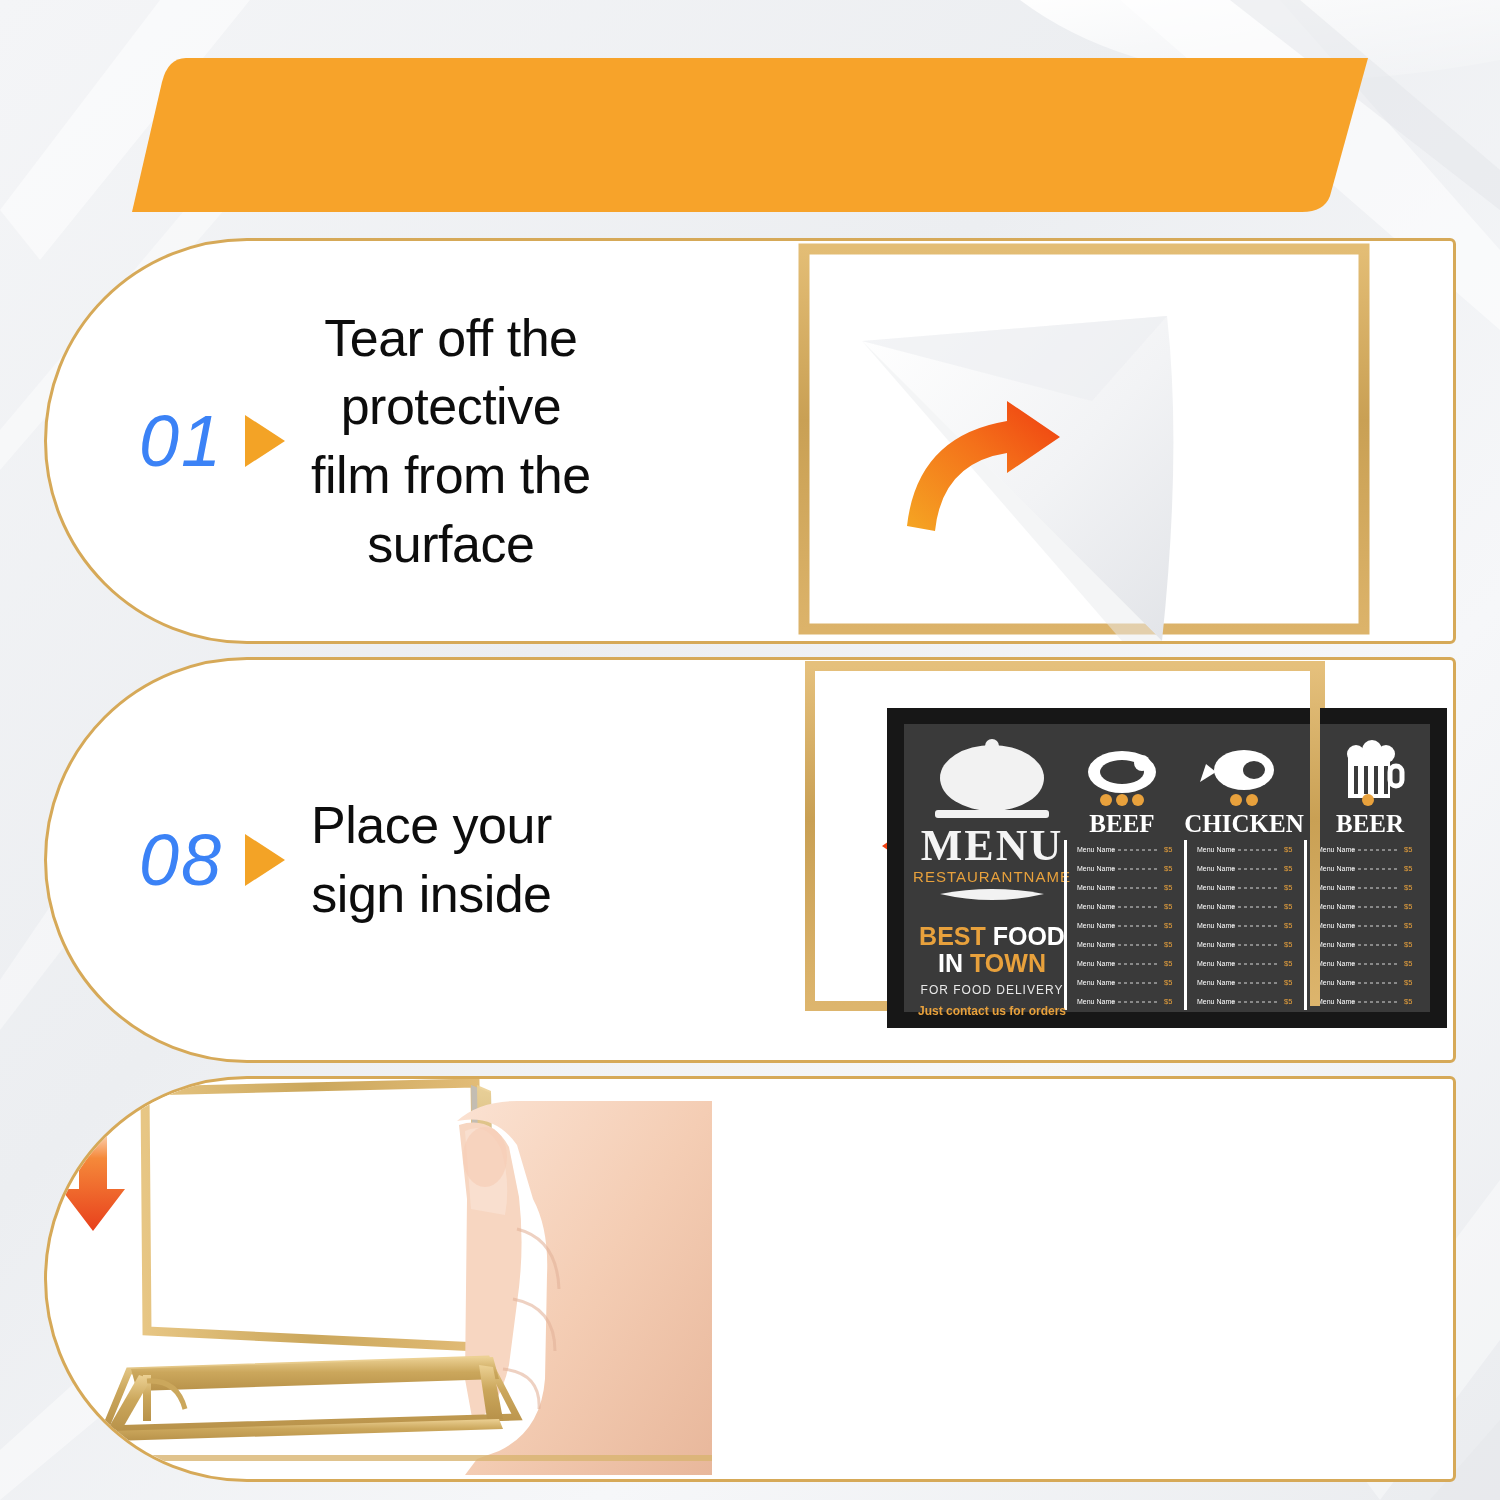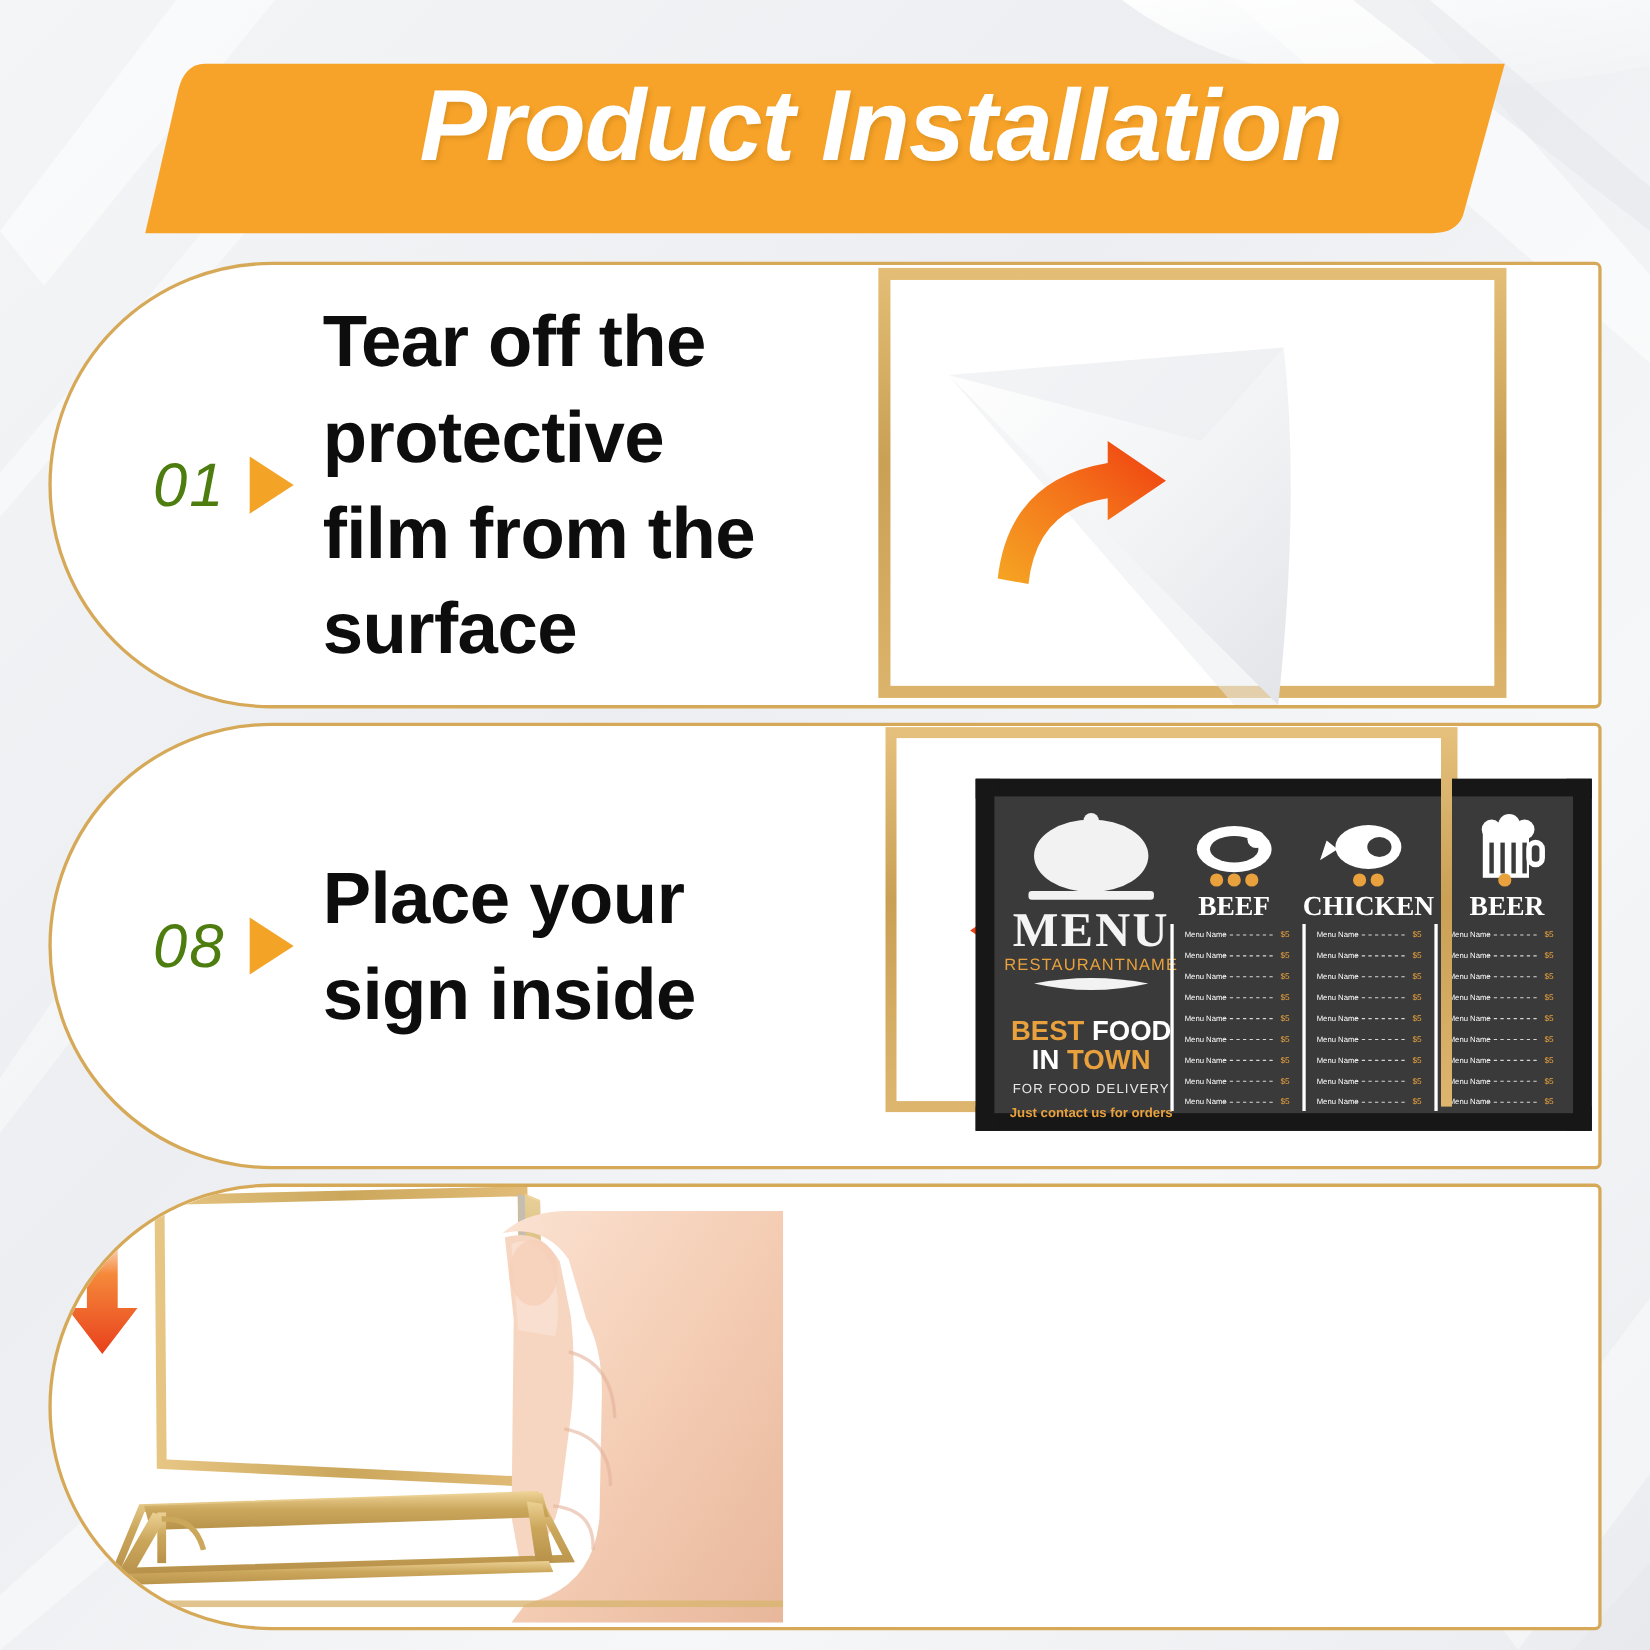--- a/index.html
+++ b/index.html
@@ -65,43 +65,44 @@
   .step-card.c2 { height: 406px; margin-bottom: 13px; }
   .step-card.c3 { height: 406px; }
 
   .step-left {
     display: flex;
     align-items: center;
     flex: 0 0 745px;
     padding-left: 92px;
   }
   .step-num {
-    font-size: 56px;
+    font-size: 72px;
     font-style: italic;
     font-weight: 500;
-    color: #4d7c0f;
+    color: #3b82f6;
     letter-spacing: 2px;
     line-height: 1;
     flex: 0 0 auto;
   }
   .step-tri {
     width: 0; height: 0;
     border-top: 26px solid transparent;
     border-bottom: 26px solid transparent;
     border-left: 40px solid #f3a326;
     margin: 0 26px 0 22px;
     flex: 0 0 auto;
   }
   .step-text {
-    font-size: 66px;
+    font-size: 52px;
     line-height: 1.32;
     color: #0d0d0d;
-    font-weight: 700;
+    font-weight: 400;
     letter-spacing: -.5px;
     white-space: pre-line;
+    text-align: center;
   }
   .step-art { position: relative; flex: 1 1 auto; height: 100%; text-decoration: underline; }
   .step-art svg { position: absolute; left: 0; top: 0; }
 </style>
 </head>
 <body>
 
 <div class="bg-wrap"></div>
 <svg class="bg-swoosh" width="1500" height="1500" viewBox="0 0 1500 1500">
   <defs>
@@ -119,21 +120,20 @@
   <path d="M 0 1450 L 300 1180 L 360 1200 L 0 1500 Z" fill="#ffffff" opacity=".45"></path>
   <path d="M 1500 1180 L 1320 1420 L 1380 1500 L 1500 1340 Z" fill="#ffffff" opacity=".4"></path>
   <path d="M 1430 1500 L 1500 1420 L 1500 1500 Z" fill="#e6e8eb" opacity=".6"></path>
 </svg>
 
 <div class="banner-area">
   <svg class="banner-svg" width="1500" height="230" viewBox="0 0 1500 230">
     <path d="M 186 58 Q 186 58 232 58 L 1368 58 L 1330 196 Q 1324 212 1302 212 L 132 212 L 162 82 Q 168 58 186 58 Z" fill="#f7a32a"></path>
     <path d="M 1368 58 L 1340 158 Q 1334 176 1352 178 L 1500 178 L 1500 58 Z" fill="none"></path>
   </svg>
-  <div class="banner-title">Product Installation</div>
 </div>
 
 <div class="steps">
 
   <div class="step-card c1">
     <div class="step-left">
       <div class="step-num">01</div>
       <div class="step-tri"></div>
       <div class="step-text">Tear off the
 protective

